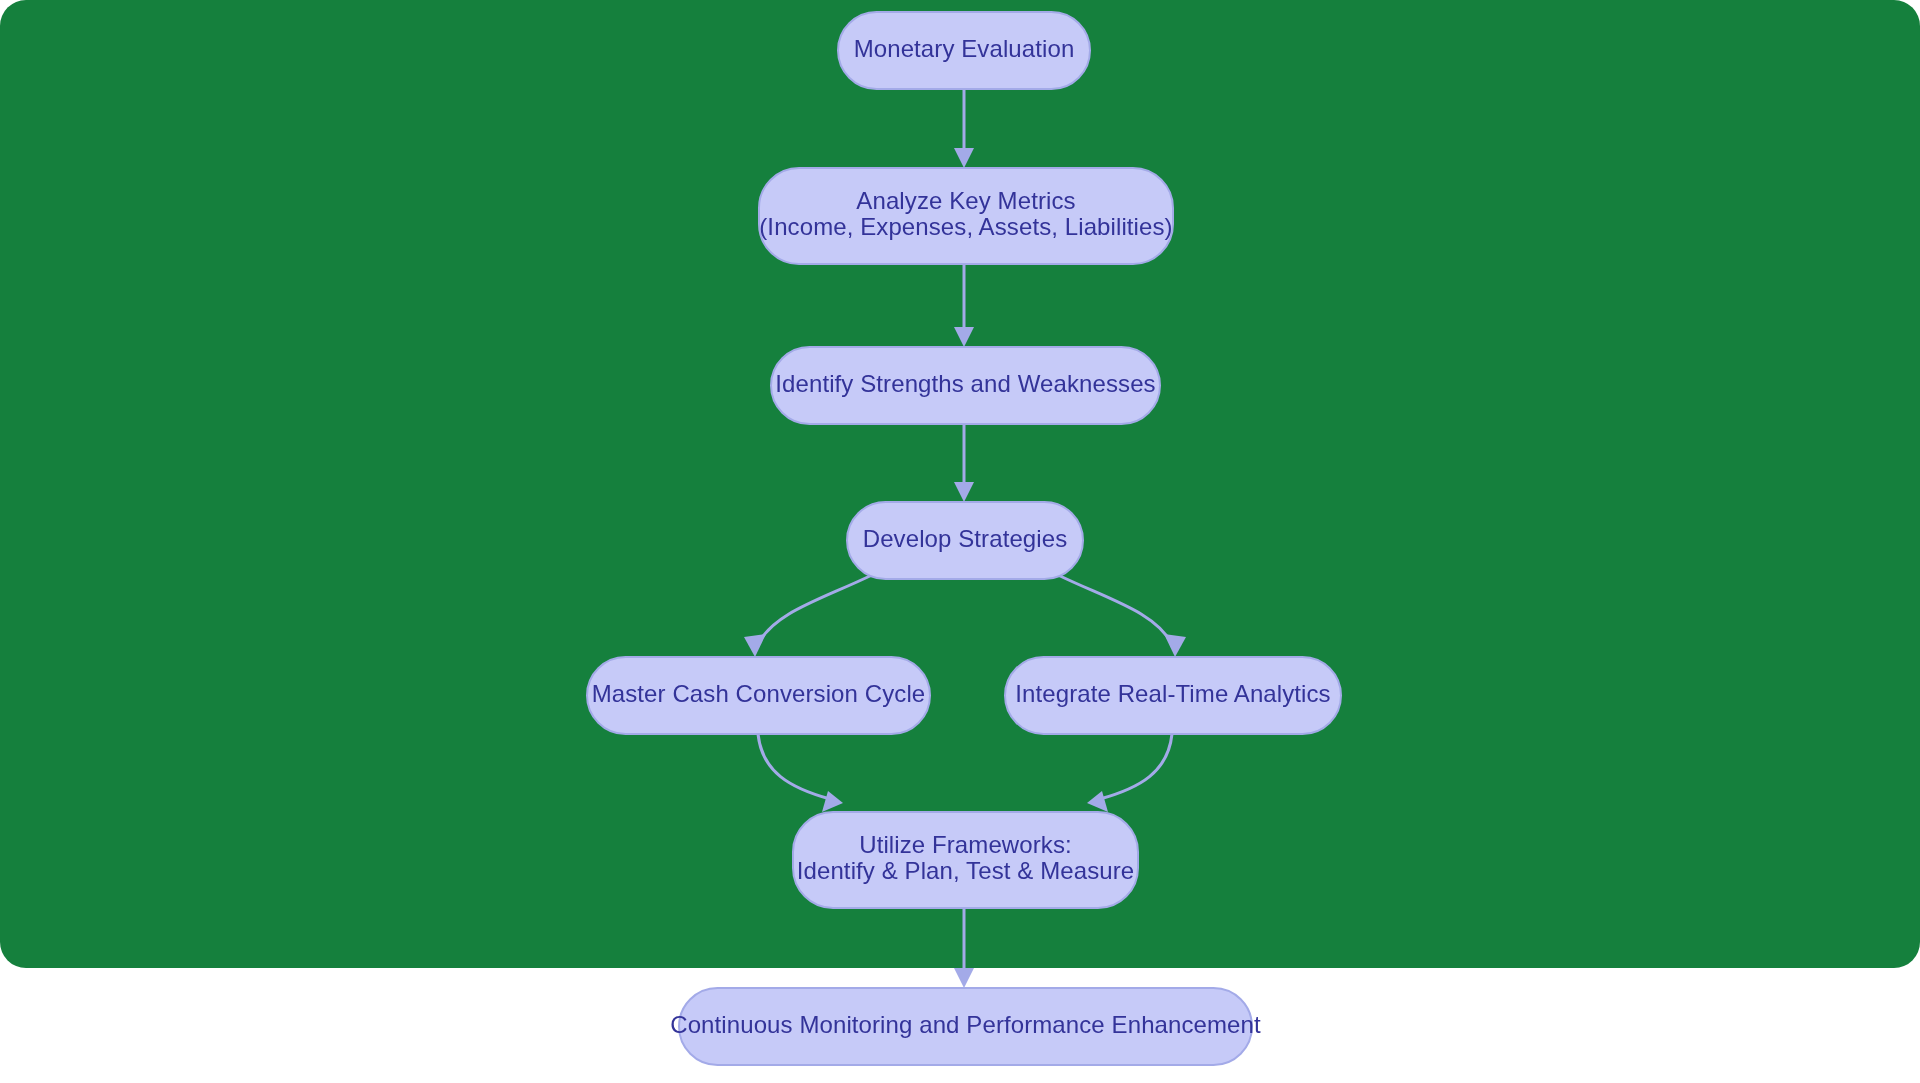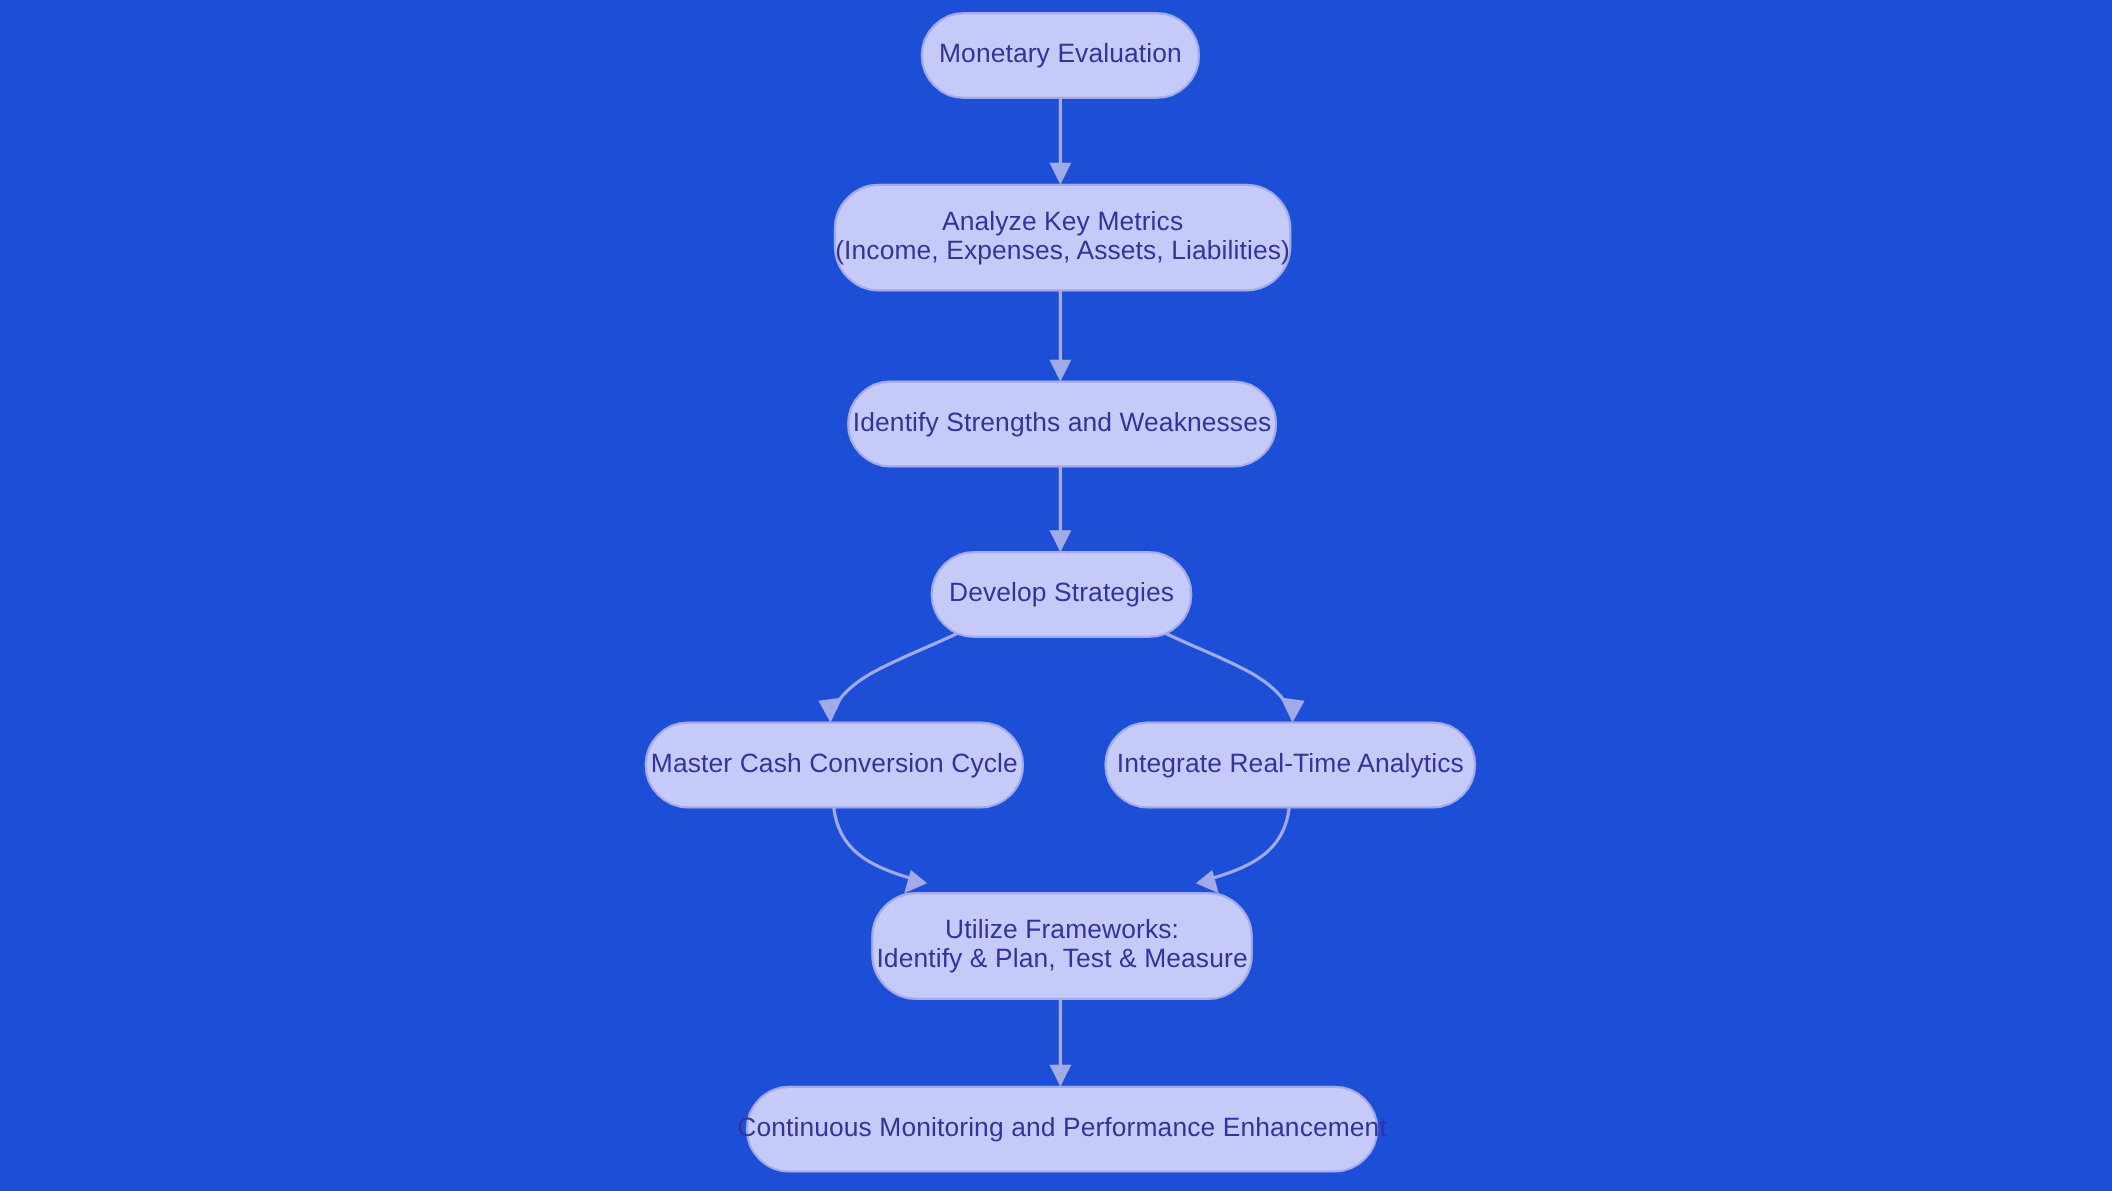--- a/index.html
+++ b/index.html
@@ -10,22 +10,23 @@
   }
   body {
     width: 1920px;
     height: 1083px;
     overflow: hidden;
     font-family: "Liberation Sans", sans-serif;
   }
   #flow-root {
     position: relative;
     width: 1920px;
-    height: 1083px;
-    background: #1d4ed8;
+    height: 968px;
+    background: #15803d;
+    border-radius: 26px;
   }
   #flow-svg {
     position: absolute;
     top: 0;
     left: 0;
     width: 1920px;
     height: 1083px;
     display: block;
   }
   .node-text {

